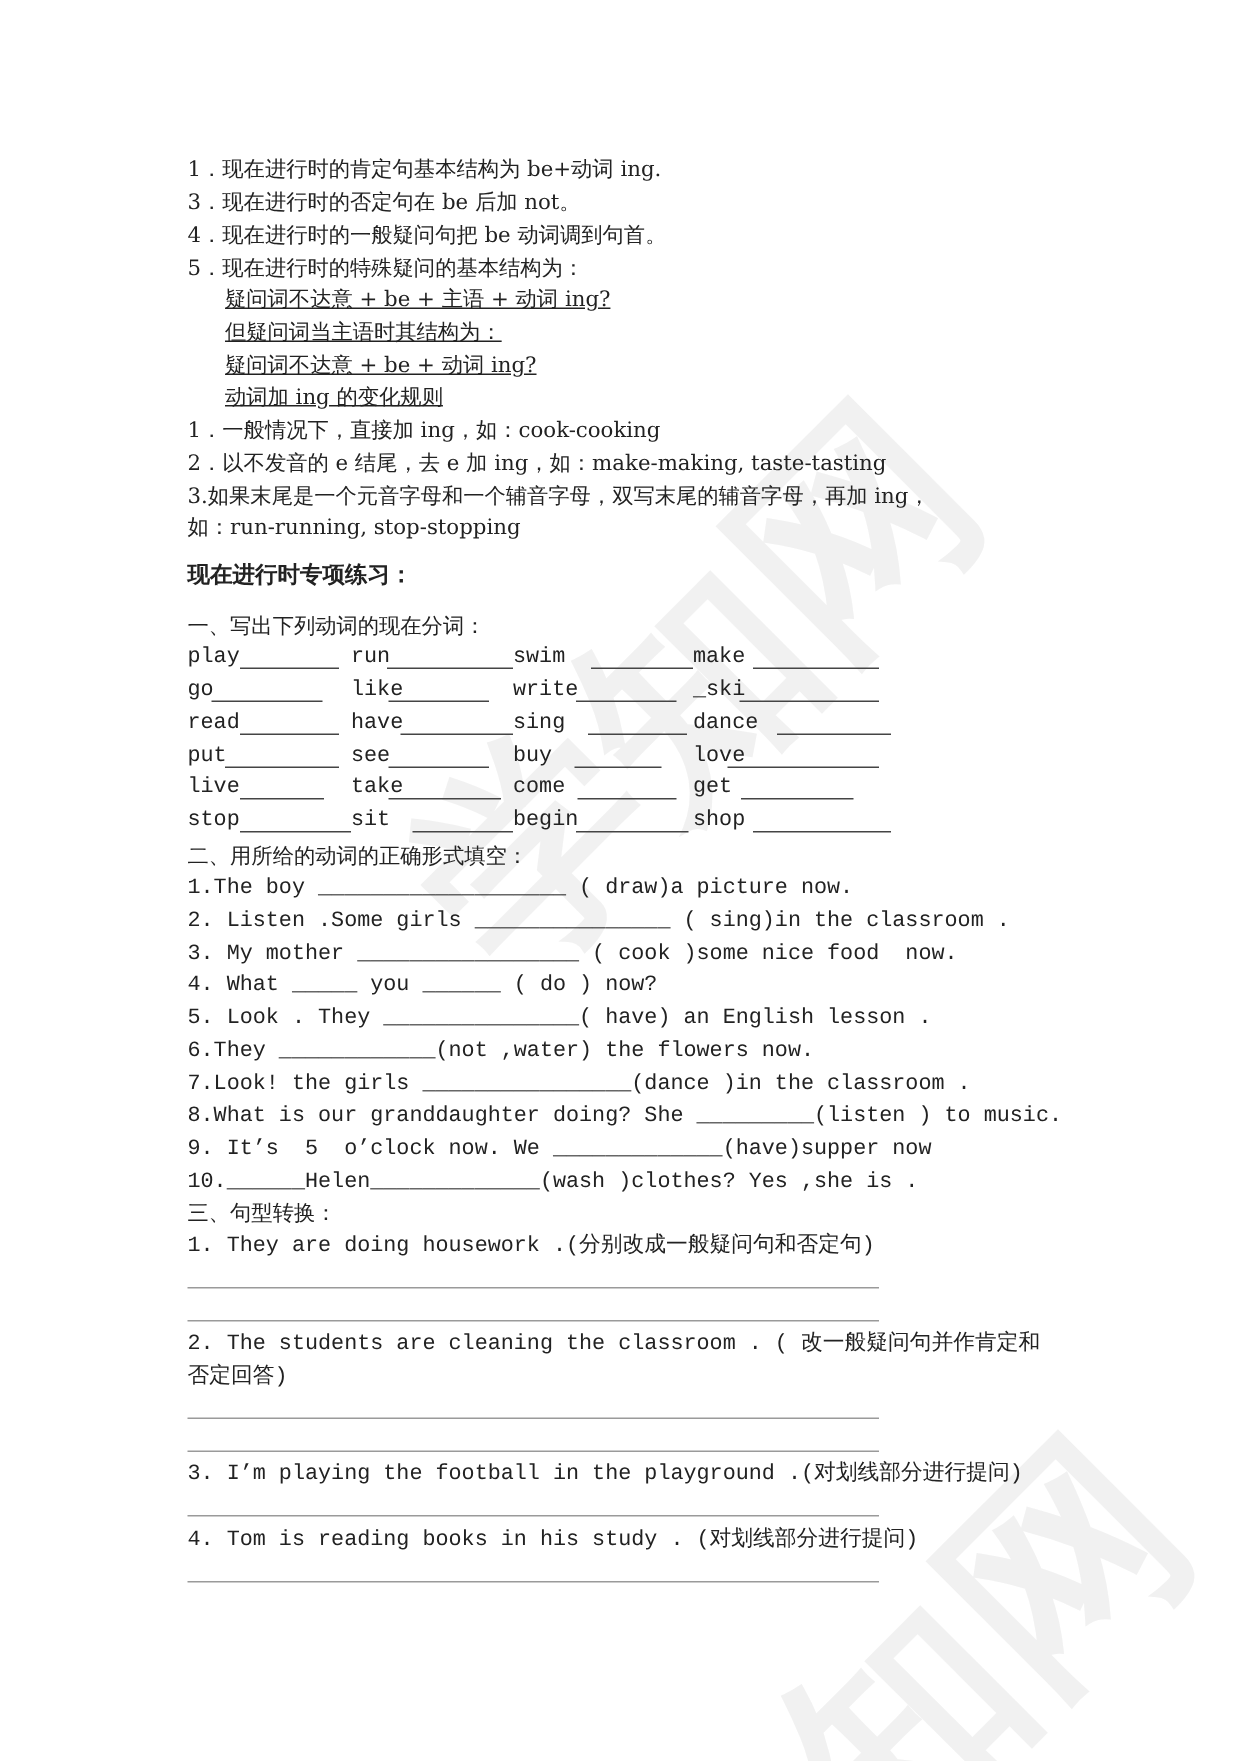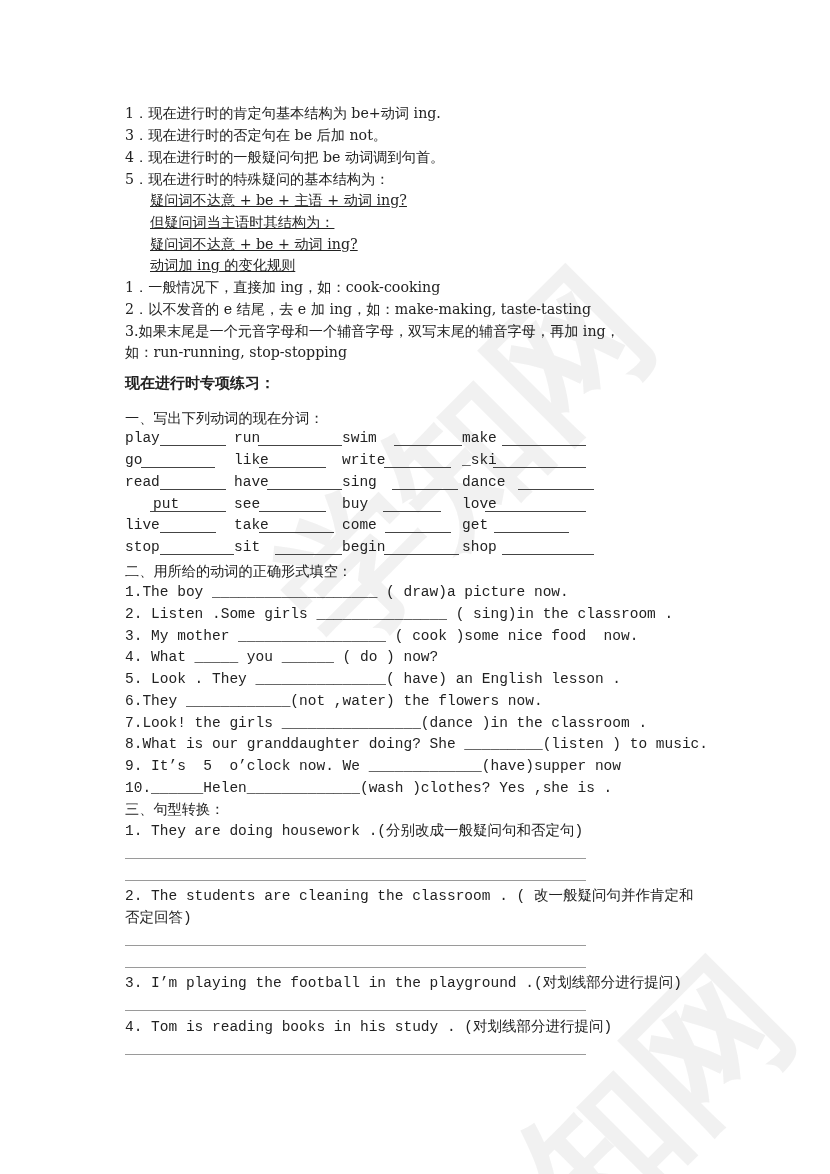--- a/index.html
+++ b/index.html
@@ -60,21 +60,21 @@
       <div class="cell mono" style="left: 462px; top: 452px;">_ski</div>
       <div style="position: absolute; left: 493px; width: 93px; top: 467px; border-top: 1px solid rgb(68, 68, 68);"></div>
       <div class="cell mono" style="left: 125px; top: 474px;">read</div>
       <div style="position: absolute; left: 160px; width: 66px; top: 489px; border-top: 1px solid rgb(68, 68, 68);"></div>
       <div class="cell mono" style="left: 234px; top: 474px;">have</div>
       <div style="position: absolute; left: 267px; width: 75px; top: 489px; border-top: 1px solid rgb(68, 68, 68);"></div>
       <div class="cell mono" style="left: 342px; top: 474px;">sing</div>
       <div style="position: absolute; left: 392px; width: 66px; top: 489px; border-top: 1px solid rgb(68, 68, 68);"></div>
       <div class="cell mono" style="left: 462px; top: 474px;">dance</div>
       <div style="position: absolute; left: 518px; width: 76px; top: 489px; border-top: 1px solid rgb(68, 68, 68);"></div>
-      <div class="cell mono" style="left: 125px; top: 496px; margin-left: 28px;">put</div>
+      <div class="cell mono" style="left: 125px; top: 496px;">put</div>
       <div style="position: absolute; left: 150px; width: 76px; top: 511px; border-top: 1px solid rgb(68, 68, 68);"></div>
       <div class="cell mono" style="left: 234px; top: 496px;">see</div>
       <div style="position: absolute; left: 259px; width: 67px; top: 511px; border-top: 1px solid rgb(68, 68, 68);"></div>
       <div class="cell mono" style="left: 342px; top: 496px;">buy</div>
       <div style="position: absolute; left: 383px; width: 58px; top: 511px; border-top: 1px solid rgb(68, 68, 68);"></div>
       <div class="cell mono" style="left: 462px; top: 496px;">love</div>
       <div style="position: absolute; left: 485px; width: 101px; top: 511px; border-top: 1px solid rgb(68, 68, 68);"></div>
       <div class="cell mono" style="left: 125px; top: 517px;">live</div>
       <div style="position: absolute; left: 160px; width: 56px; top: 532px; border-top: 1px solid rgb(68, 68, 68);"></div>
       <div class="cell mono" style="left: 234px; top: 517px;">take</div>

